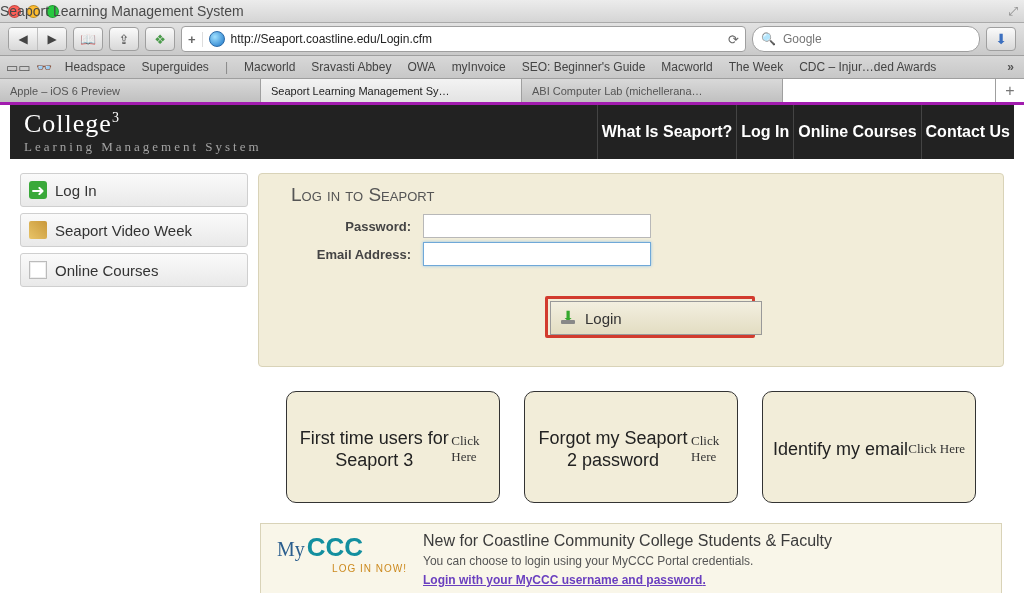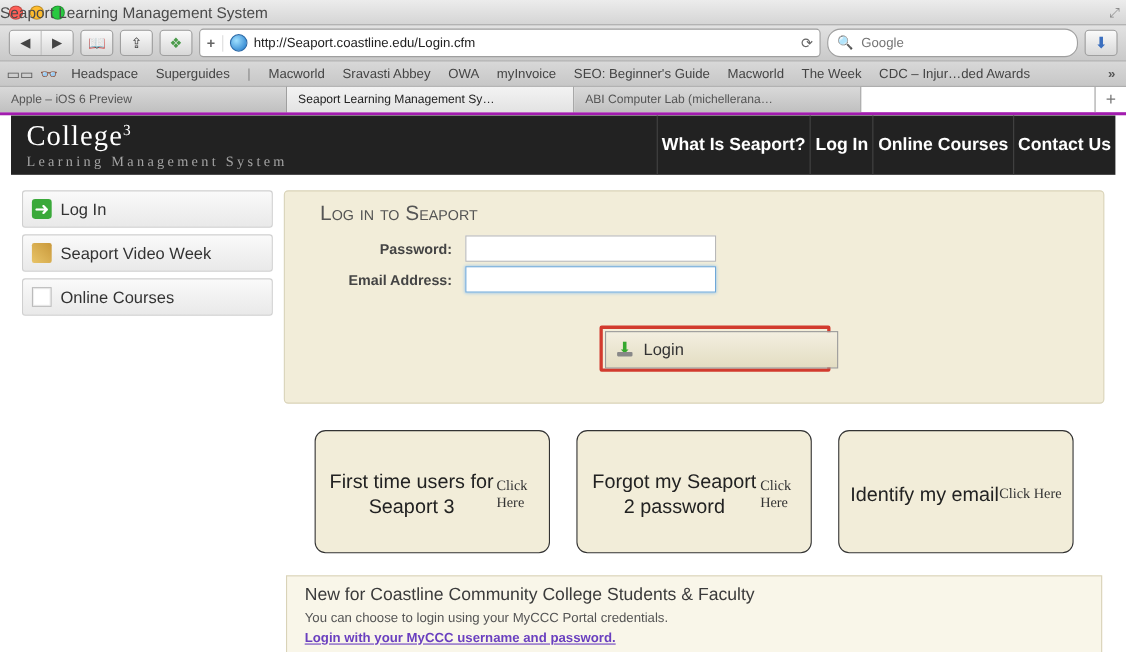--- a/index.html
+++ b/index.html
@@ -206,20 +206,26 @@
           <div class="title">Forgot my Seaport 2 password</div>
           <div class="click">Click Here</div>
         </div>
         <div class="box">
           <div class="title">Identify my email</div>
           <div class="click">Click Here</div>
         </div>
       </div>
 
       <div class="myccc">
+        <div class="logo-col">
+          <div class="myccc-logo">
+            <span>My</span><span class="ccc">CCC</span>
+          </div>
+          <div class="sub">LOG IN NOW!</div>
+        </div>
         <div>
           <h3>New for Coastline Community College Students &amp; Faculty</h3>
           <p>You can choose to login using your MyCCC Portal credentials.</p>
           <a href="#"><span>Login with your MyCCC username and password</span>.</a>
         </div>
       </div>
     </div>
   </div>
 
 </div>

